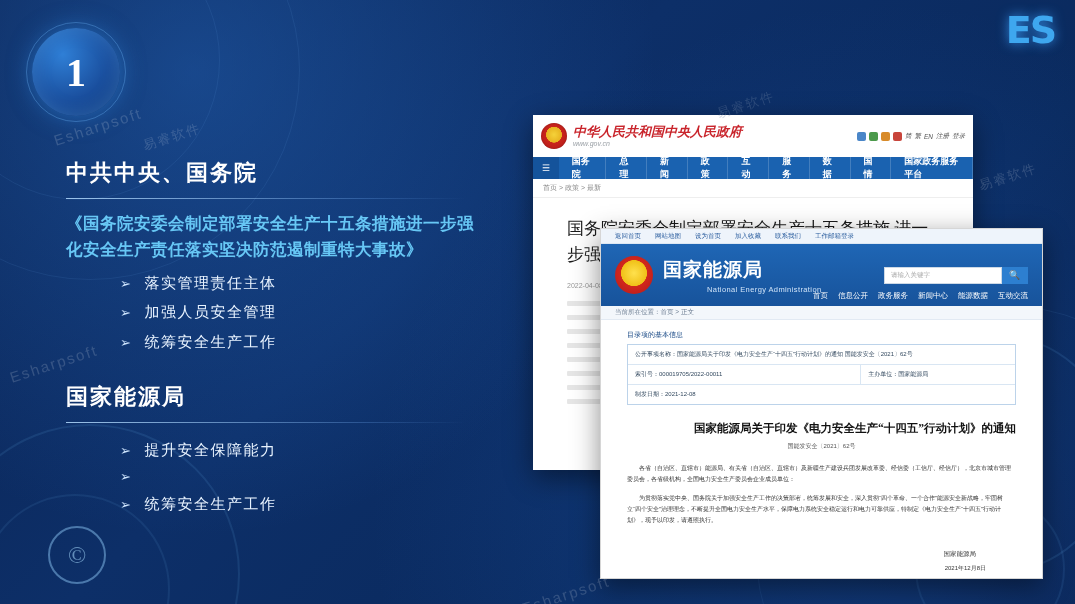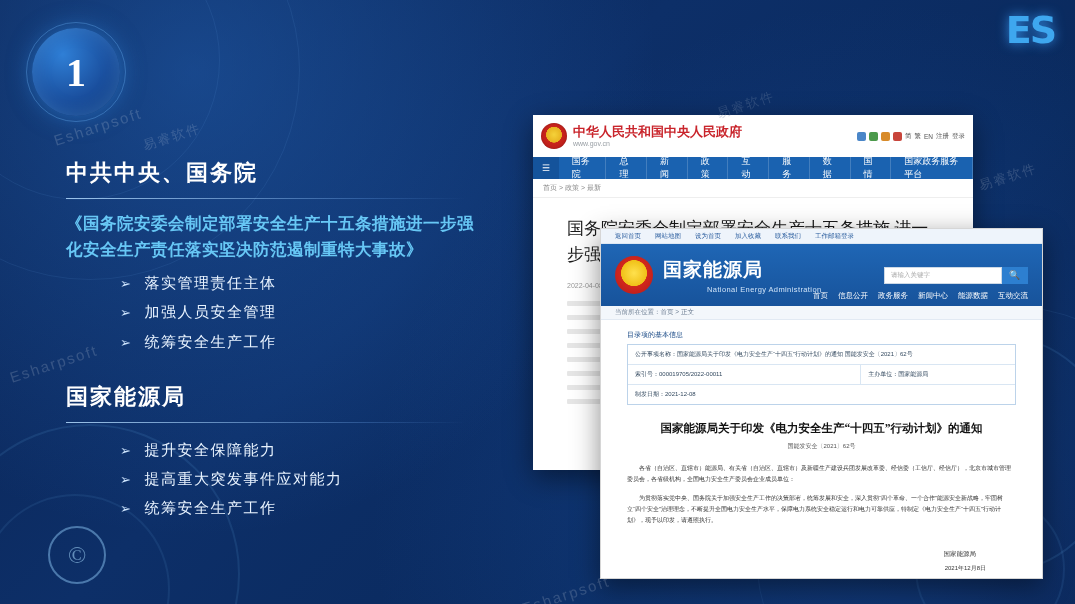--- a/index.html
+++ b/index.html
@@ -96,38 +96,38 @@
   .shot {
     position: absolute;
     background: #ffffff;
     box-shadow: 0 8px 26px rgba(0,0,0,0.45);
     overflow: hidden;
   }
   .shot1 { left: 533px; top: 115px; width: 440px; height: 355px; }
   .shot2 { left: 600px; top: 228px; width: 443px; height: 351px; border: 1px solid #d6d6d6; }
 
   
-  .gov-top { height: 42px; background: #ffffff; display: flex; align-items: center; padding: 0 8px; }
+  .gov-top { height: 42px; background: #ffffff; display: flex; align-items: center; padding: 0 8px; font-style: italic; }
   .gov-emblem {
     width: 26px; height: 26px; border-radius: 50%;
     background: radial-gradient(circle at 50% 45%, #f5d23a 0%, #e8b320 40%, #c8241c 42%, #b3191a 100%);
     margin-right: 6px; flex: none;
     box-shadow: inset 0 0 2px rgba(0,0,0,0.3);
   }
   .gov-name { color: #c9252c; font-size: 13px; font-weight: bold; line-height: 1.15; }
   .gov-url { color: #9aa0a6; font-size: 7px; margin-top: 1px; }
   .gov-icons { margin-left: auto; display: flex; align-items: center; gap: 3px; font-size: 6.5px; color: #555; }
   .gico { width: 9px; height: 9px; border-radius: 2px; background: #4a86c8; display:inline-block; }
   .gico.g { background: #4c9a4c; } .gico.r { background: #c8453b; } .gico.o { background: #d88b2a; }
   .gov-nav {
     height: 22px; background: #1a62b0; display: flex; align-items: center;
     color: #fff; font-size: 9px;
   }
   .gov-nav .home { width: 34px; text-align: center; background: #14539b; height: 100%; display:flex; align-items:center; justify-content:center;}
-  .gov-nav .item { padding: 8px 13px; height: 100%; display: flex; align-items: center; border-right: 1px solid rgba(255,255,255,0.18); }
+  .gov-nav .item { padding: 8px 13px; height: 100%; display: flex; align-items: center; border-right: 1px solid rgba(255,255,255,0.18); font-weight: bold; }
   .crumb { font-size: 7px; color: #888; padding: 4px 10px; border-bottom: 1px solid #eee; }
   .shot1-body { padding: 18px 34px 0 34px; background: #fff; height: 100%; }
   .shot1-h1 { font-size: 17px; color: #1a1a1a; font-family: "Liberation Serif", serif; line-height: 1.5; }
   .shot1-sub { font-size: 7px; color: #999; margin-top: 14px; }
   .shot1-lines { margin-top: 10px; }
   .ln { height: 5px; background: #e6e6e6; border-radius: 1px; margin-bottom: 9px; }
 
   
   .nea-topbar {
     height: 15px; background: #eef4fb; border-bottom: 1px solid #dce7f3;
@@ -162,21 +162,21 @@
     font-size: 6.5px; color: #6d7e92; display: flex; align-items: center; padding: 0 14px;
   }
   .nea-body { padding: 10px 26px; background: #fff; }
   .nea-cap { font-size: 7px; color: #1a4a86; margin-bottom: 4px; }
   .meta-box { border: 1px solid #bcd3ea; }
   .meta-row { display: flex; border-bottom: 1px solid #d9e6f3; font-size: 6px; color: #33495f; }
   .meta-row:last-child { border-bottom: none; }
   .meta-cell { padding: 5px 7px; flex: 1; }
   .meta-cell.b { border-left: 1px solid #d9e6f3; flex: 0 0 40%; }
   .nea-title {
-    text-align: center; font-family: "Liberation Serif", serif;
+    text-align: right; font-family: "Liberation Serif", serif;
     font-size: 11.5px; color: #111; margin: 16px 0 6px; font-weight: bold;
   }
   .nea-code { text-align: center; font-size: 6px; color: #555; margin-bottom: 12px; }
   .nea-p { font-size: 6px; color: #333; line-height: 1.85; text-indent: 12px; margin-bottom: 8px; }
   .nea-sign { text-align: right; font-size: 6.5px; color: #333; margin-top: 24px; padding-right: 40px; }
   .nea-date { text-align: right; font-size: 6px; color: #333; margin-top: 5px; padding-right: 30px; }
 
   
   .wm {
     position: absolute; color: rgba(255,255,255,0.16);
@@ -242,21 +242,20 @@
     <div class="section2">
       <div class="section-head">国家能源局</div>
       <div class="rule"></div>
       <div class="bullets">
         <div class="bullet">
           <span class="arrow">➢</span>
           <span>提升安全保障能力</span>
         </div>
         <div class="bullet">
           <span class="arrow">➢</span>
-          <span>提高重大突发事件应对能力</span>
         </div>
         <div class="bullet">
           <span class="arrow">➢</span>
           <span>统筹安全生产工作</span>
         </div>
       </div>
     </div>
   </div>
 
   <div class="shot shot1">

